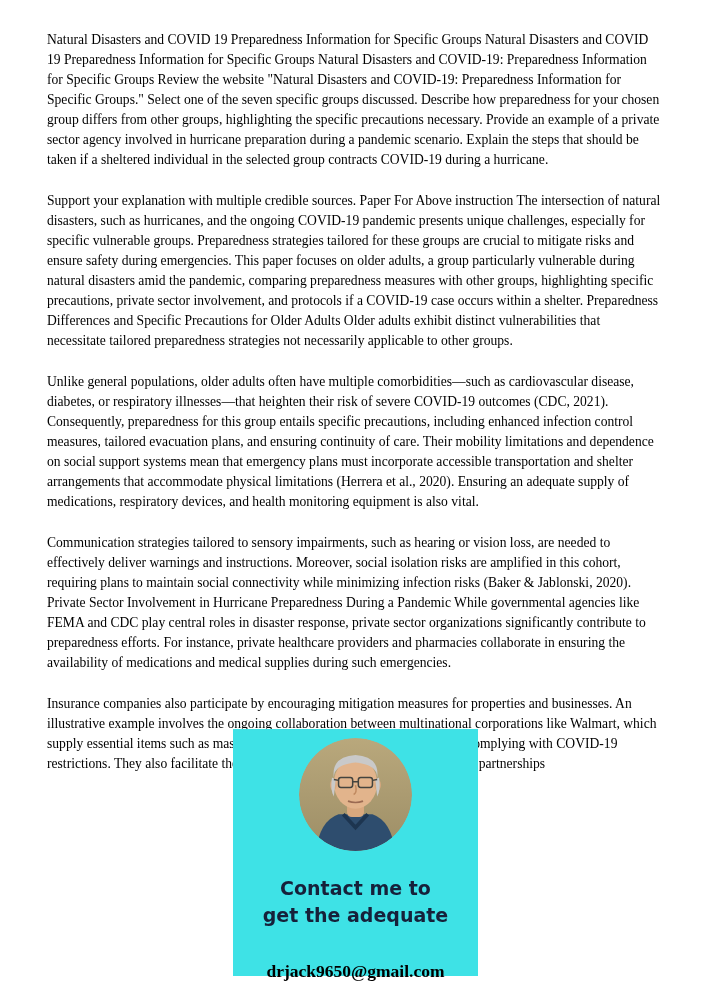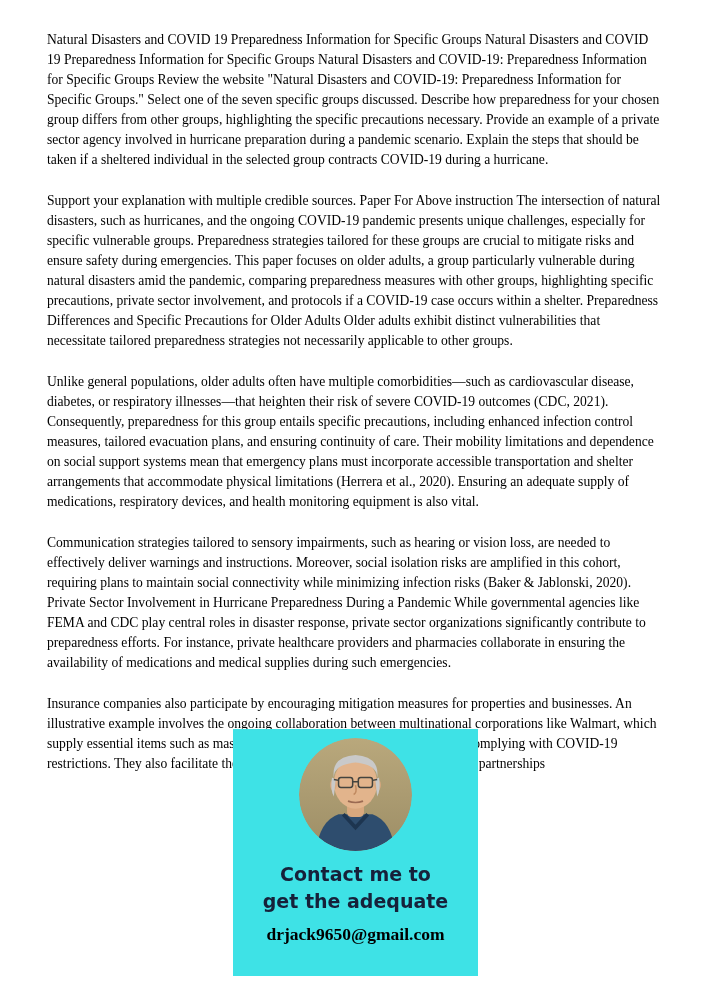--- a/index.html
+++ b/index.html
@@ -33,20 +33,21 @@
     left: 233px;
     top: 729px;
     width: 245px;
     height: 247px;
     background: #3ee2e6;
     display: flex;
     flex-direction: column;
     align-items: center;
     box-sizing: border-box;
     padding-top: 9px;
+    gap: 14px;
   }
   .avatar {
     width: 113px;
     height: 113px;
     border-radius: 50%;
     overflow: hidden;
     flex: 0 0 auto;
   }
   .avatar svg {
     display: block;
@@ -56,21 +57,21 @@
   .contact-text {
     margin-top: 10px;
     font-family: "DejaVu Sans", "Liberation Sans", sans-serif;
     font-weight: 700;
     font-size: 19px;
     line-height: 27px;
     color: #16213a;
     text-align: center;
   }
   .contact-email {
-    margin-top: 9px;
+    margin-top: 18px;
     font-family: "Liberation Serif", serif;
     font-weight: 700;
     font-size: 17.5px;
     color: #000000;
     text-align: center;
   }
 </style>
 </head>
 <body>
 

